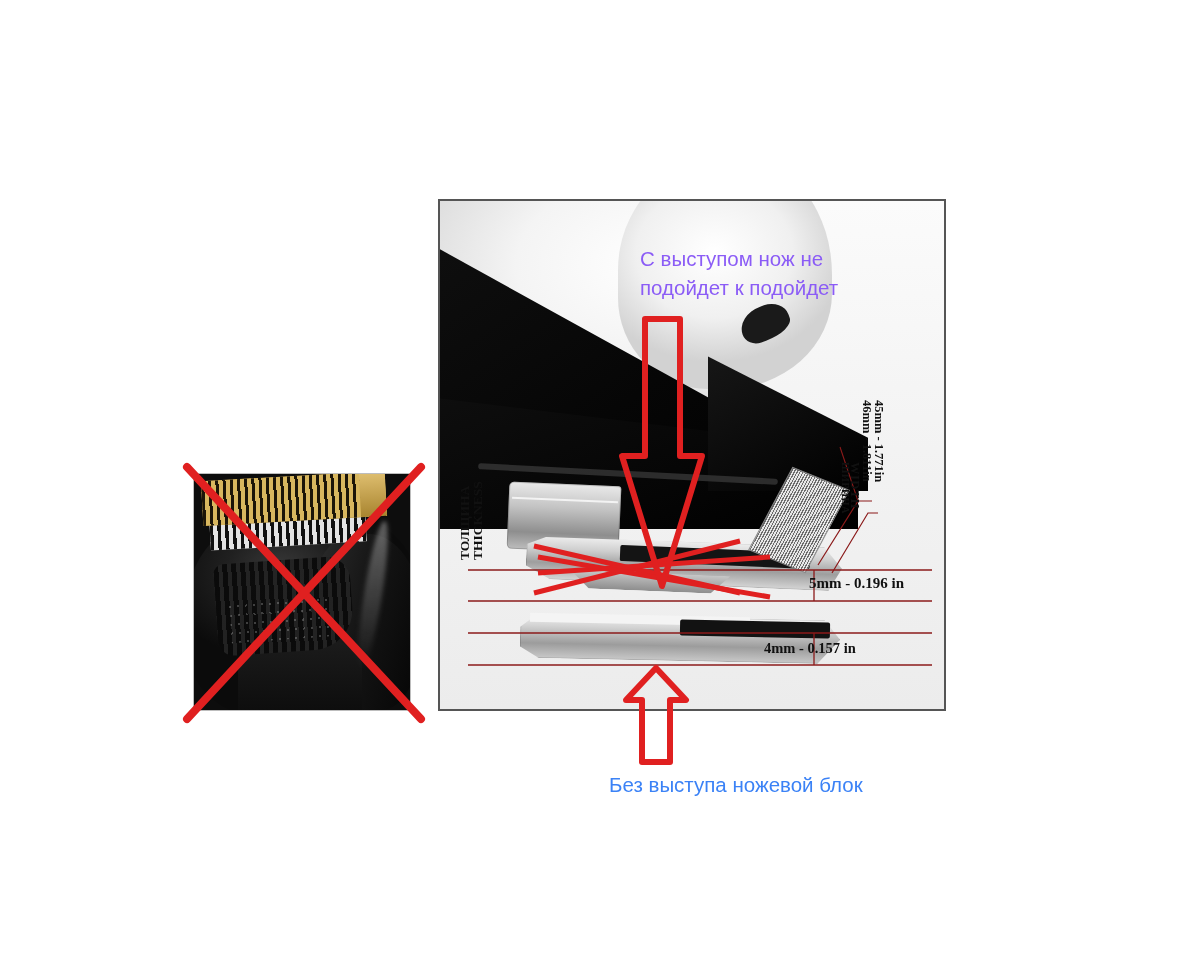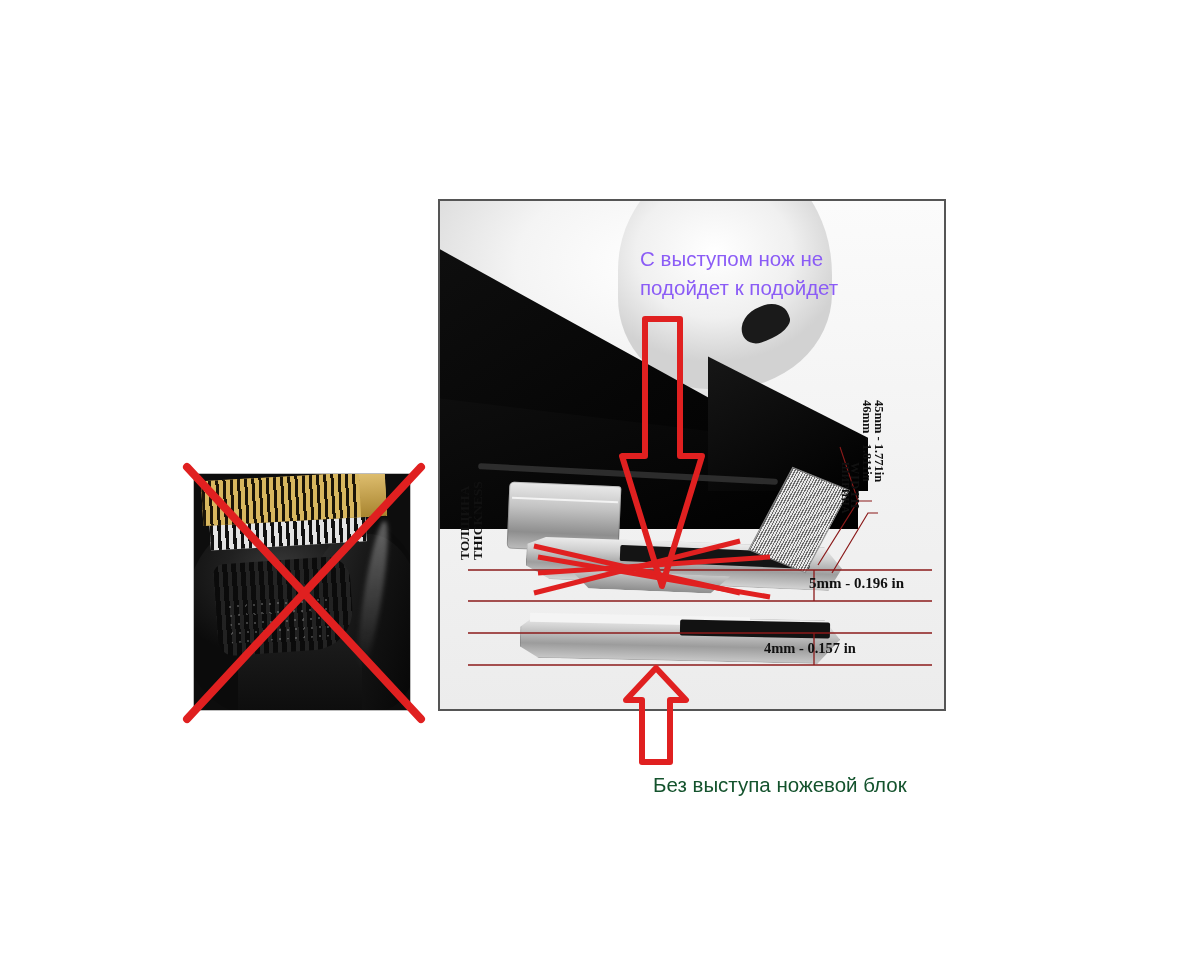--- a/index.html
+++ b/index.html
@@ -260,25 +260,24 @@
     width:264px;
     color:#8b5cf6;
     font-size:20.5px;
     line-height:1.42;
     font-weight:400;
   }
   .ann-green{
     position:absolute;
     left:609px; top:770px;
     width:360px;
-    color:#14532d;
+    color:#3b82f6;
     font-size:20.5px;
     line-height:1.45;
     font-weight:400;
-    margin-left:44px;
   }
   .ann-green .l2{display:block;}
   .ann-red .l2{display:block;}
 
   
   .meas{
     position:absolute;
     font-family:"Liberation Serif", serif;
     font-weight:bold;
     color:#111111;

